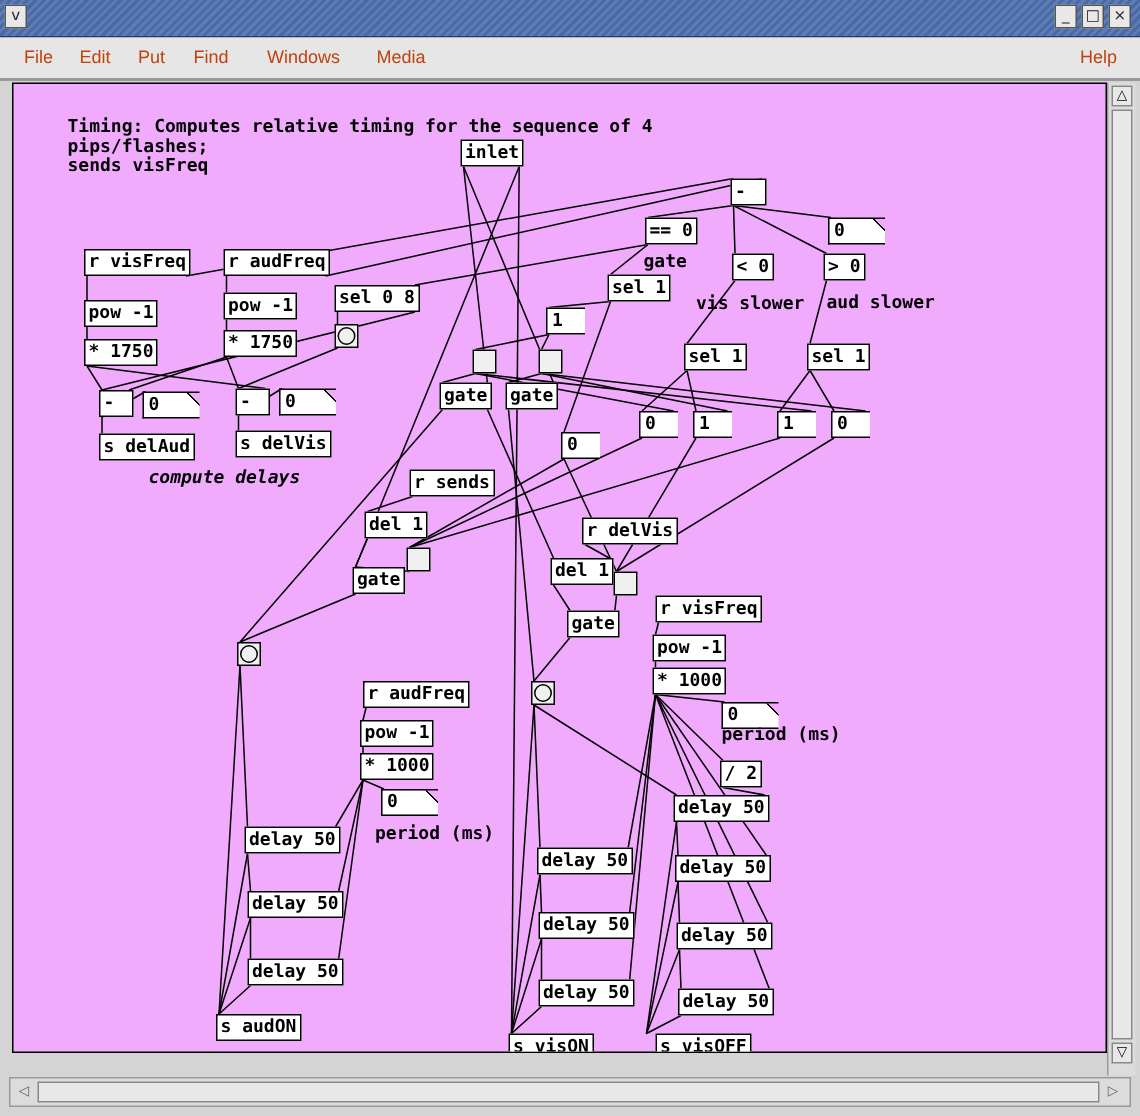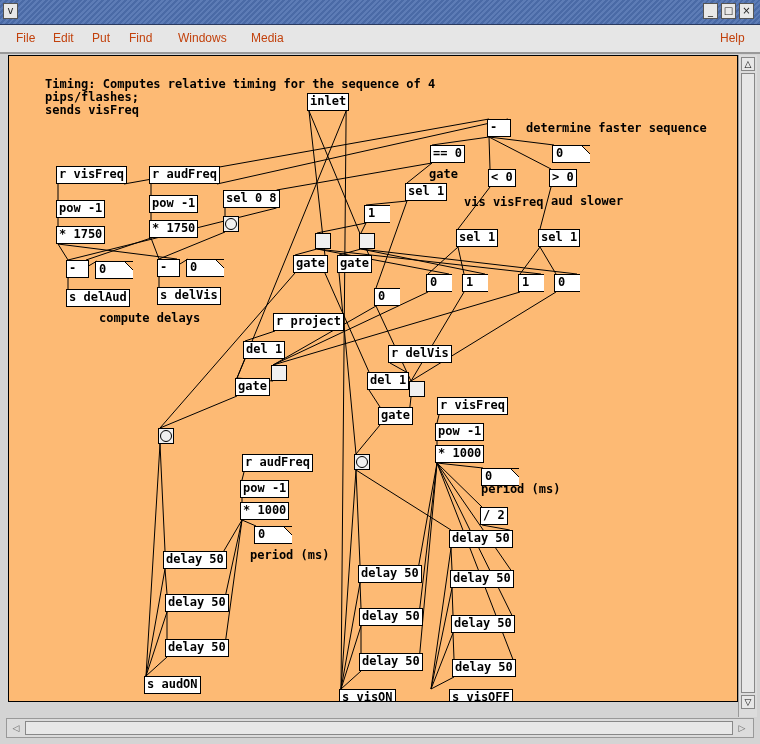--- a/index.html
+++ b/index.html
@@ -3,21 +3,21 @@
 <meta charset="utf-8">
 <style>
   html,body{margin:0;padding:0;}
   body{width:760px;height:744px;background:#d4d4d4;position:relative;overflow:hidden;font-family:"DejaVu Sans",sans-serif;}
   .titlebar{position:absolute;left:0;top:0;width:760px;height:24px;background:repeating-linear-gradient(135deg,#4a6aa6 0 2px,#5d7cb6 2px 4px);border-bottom:1px solid #2a3a60;}
   .titlebar .title{position:absolute;left:0;right:0;top:3px;text-align:center;color:#fff;font-size:13px;font-family:"Liberation Sans",sans-serif;}
   .titlebar .title span{background:#4f6ea9;padding:0 6px;}
   .tb-btn{position:absolute;top:3px;width:15px;height:16px;background:#e8e8e8;border:1px solid #555;box-sizing:border-box;font-size:10px;line-height:13px;text-align:center;color:#222;font-family:"DejaVu Sans",sans-serif;}
   .menubar{position:absolute;left:0;top:25px;width:760px;height:27px;background:#e6e6e6;border-bottom:2px solid #999;}
   .menu-item{position:absolute;top:6px;font-size:12px;color:#c2410c;font-family:"Liberation Sans",sans-serif;}
-  .canvas{position:absolute;left:8px;top:55px;width:728px;height:645px;background:#fdba74;border:1px solid #000;overflow:hidden;}
+  .canvas{position:absolute;left:8px;top:55px;width:728px;height:645px;background:#f0abfc;border:1px solid #000;overflow:hidden;}
   .vscroll{position:absolute;left:738px;top:55px;width:18px;height:662px;background:#dcdcdc;border-left:1px solid #999;}
   .hscroll{position:absolute;left:6px;top:718px;width:748px;height:20px;background:#dcdcdc;border:1px solid #999;box-sizing:border-box;}
   .obj{position:absolute;border:1px solid #000;background:#fff;font-family:"DejaVu Sans Mono",monospace;font-weight:bold;font-size:12px;line-height:15px;padding:0 2px;white-space:nowrap;color:#000;box-sizing:border-box;height:18px;}
   .msg{position:absolute;font-family:"DejaVu Sans Mono",monospace;font-weight:bold;font-size:12px;line-height:15px;padding:0 3px;box-sizing:border-box;height:18px;}
   .num{position:absolute;font-family:"DejaVu Sans Mono",monospace;font-weight:bold;font-size:12px;line-height:15px;padding:0 3px;box-sizing:border-box;height:18px;}
   .cmt{position:absolute;font-family:"DejaVu Sans Mono",monospace;font-weight:bold;font-size:12px;line-height:13px;color:#000;white-space:pre;}
   .toggle{position:absolute;width:16px;height:16px;border:1px solid #000;background:#f0f0f0;box-sizing:border-box;}
   .bang{position:absolute;width:16px;height:16px;border:1px solid #000;background:#f0f0f0;box-sizing:border-box;}
   .bang::after{content:"";position:absolute;left:1px;top:1px;width:12px;height:12px;border:1px solid #000;border-radius:50%;box-sizing:border-box;}
   svg.wires{position:absolute;left:0;top:0;}
@@ -143,25 +143,24 @@
         <line x1="442" y1="492" x2="422" y2="633"></line>
         <line x1="443" y1="532" x2="422" y2="633"></line>
         <line x1="444" y1="577" x2="422" y2="633"></line>
         <line x1="445" y1="621" x2="422" y2="633"></line>
       </g>
   </svg>
 
   <div class="cmt" style="left:36px;top:22px;">Timing: Computes relative timing for the sequence of 4</div>
   <div class="cmt" style="left:36px;top:35px;">pips/flashes;</div>
   <div class="cmt" style="left:36px;top:48px;">sends visFreq</div>
-  <div class="cmt" style="left:517px;top:66px;">determine faster sequence</div>
   <div class="cmt" style="left:420px;top:112px;">gate</div>
-  <div class="cmt" style="left:455px;top:140px;">vis visFreq</div>
+  <div class="cmt" style="left:455px;top:140px;">vis slower</div>
   <div class="cmt" style="left:542px;top:139px;">aud slower</div>
-  <div class="cmt" style="left:90px;top:256px;">compute delays</div>
+  <div class="cmt" style="left:90px;top:256px;font-style:italic;">compute delays</div>
   <div class="cmt" style="left:241px;top:493px;">period (ms)</div>
   <div class="cmt" style="left:472px;top:427px;">period (ms)</div>
 
   <div class="obj" id="o-inlet" style="left:298px;top:37px;">inlet</div>
   <div class="obj" id="o-rvf1" style="left:47px;top:110px;">r visFreq</div>
   <div class="obj" id="o-raf1" style="left:140px;top:110px;">r audFreq</div>
   <div class="obj" id="o-powa" style="left:47px;top:144px;">pow -1</div>
   <div class="obj" id="o-powb" style="left:140px;top:139px;">pow -1</div>
   <div class="obj" id="o-m1750a" style="left:47px;top:170px;">* 1750</div>
   <div class="obj" id="o-m1750b" style="left:140px;top:164px;">* 1750</div>
@@ -187,21 +186,21 @@
   <div class="toggle" id="t-1" style="left:306px;top:177px;"></div>
   <div class="toggle" id="t-2" style="left:350px;top:177px;"></div>
   <div class="obj" id="o-gatea" style="left:284px;top:199px;">gate</div>
   <div class="obj" id="o-gateb" style="left:328px;top:199px;">gate</div>
   <div class="msg" id="m-0c" style="left:365px;top:232px;width:26px;border:1px solid #000;border-right:none;background:#fff;">0</div>
   <div class="msg" id="m-0a" style="left:417px;top:218px;width:26px;border:1px solid #000;border-right:none;background:#fff;">0</div>
   <div class="msg" id="m-1a" style="left:453px;top:218px;width:26px;border:1px solid #000;border-right:none;background:#fff;">1</div>
   <div class="msg" id="m-1b" style="left:509px;top:218px;width:26px;border:1px solid #000;border-right:none;background:#fff;">1</div>
   <div class="msg" id="m-0b" style="left:545px;top:218px;width:26px;border:1px solid #000;border-right:none;background:#fff;">0</div>
 
-  <div class="obj" id="o-rdelaud" style="left:264px;top:257px;">r project</div>
+  <div class="obj" id="o-rdelaud" style="left:264px;top:257px;">r sends</div>
   <div class="obj" id="o-del1a" style="left:234px;top:285px;">del 1</div>
   <div class="toggle" id="t-3" style="left:262px;top:309px;"></div>
   <div class="obj" id="o-gatec" style="left:226px;top:322px;">gate</div>
   <div class="obj" id="o-rdelvis" style="left:379px;top:289px;">r delVis</div>
   <div class="obj" id="o-del1b" style="left:358px;top:316px;">del 1</div>
   <div class="toggle" id="t-4" style="left:400px;top:325px;"></div>
   <div class="obj" id="o-gated" style="left:369px;top:351px;">gate</div>
 
   <div class="bang" id="o-bangaud" style="left:149px;top:372px;"></div>
   <div class="bang" id="o-bangvis" style="left:345px;top:398px;"></div>
@@ -224,21 +223,21 @@
 
   <div class="obj" id="o-dv1" style="left:349px;top:509px;">delay 50</div>
   <div class="obj" id="o-dv2" style="left:350px;top:552px;">delay 50</div>
   <div class="obj" id="o-dv3" style="left:350px;top:597px;">delay 50</div>
   <div class="obj" id="o-svison" style="left:330px;top:633px;">s visON</div>
 
   <div class="obj" id="o-df1" style="left:440px;top:474px;">delay 50</div>
   <div class="obj" id="o-df2" style="left:441px;top:514px;">delay 50</div>
   <div class="obj" id="o-df3" style="left:442px;top:559px;">delay 50</div>
   <div class="obj" id="o-df4" style="left:443px;top:603px;">delay 50</div>
-  <div class="obj" id="o-svisoff" style="left:440px;top:633px;">s visOFF</div>
+  <div class="obj" id="o-svisoff" style="left:428px;top:633px;">s visOFF</div>
 </div>
 
 <div class="vscroll">
   <div style="position:absolute;left:2px;top:2px;width:14px;height:14px;border:1px solid #888;box-sizing:border-box;background:#e8e8e8;font-size:9px;text-align:center;line-height:12px;">△</div>
   <div style="position:absolute;left:2px;top:18px;width:14px;height:620px;border:1px solid #888;box-sizing:border-box;background:#e8e8e8;"></div>
   <div style="position:absolute;left:2px;top:640px;width:14px;height:14px;border:1px solid #888;box-sizing:border-box;background:#e8e8e8;font-size:9px;text-align:center;line-height:12px;">▽</div>
 </div>
 
 <div class="hscroll">
   <div style="position:absolute;left:2px;top:2px;width:14px;height:14px;font-size:9px;line-height:14px;text-align:center;color:#666;">◁</div>

